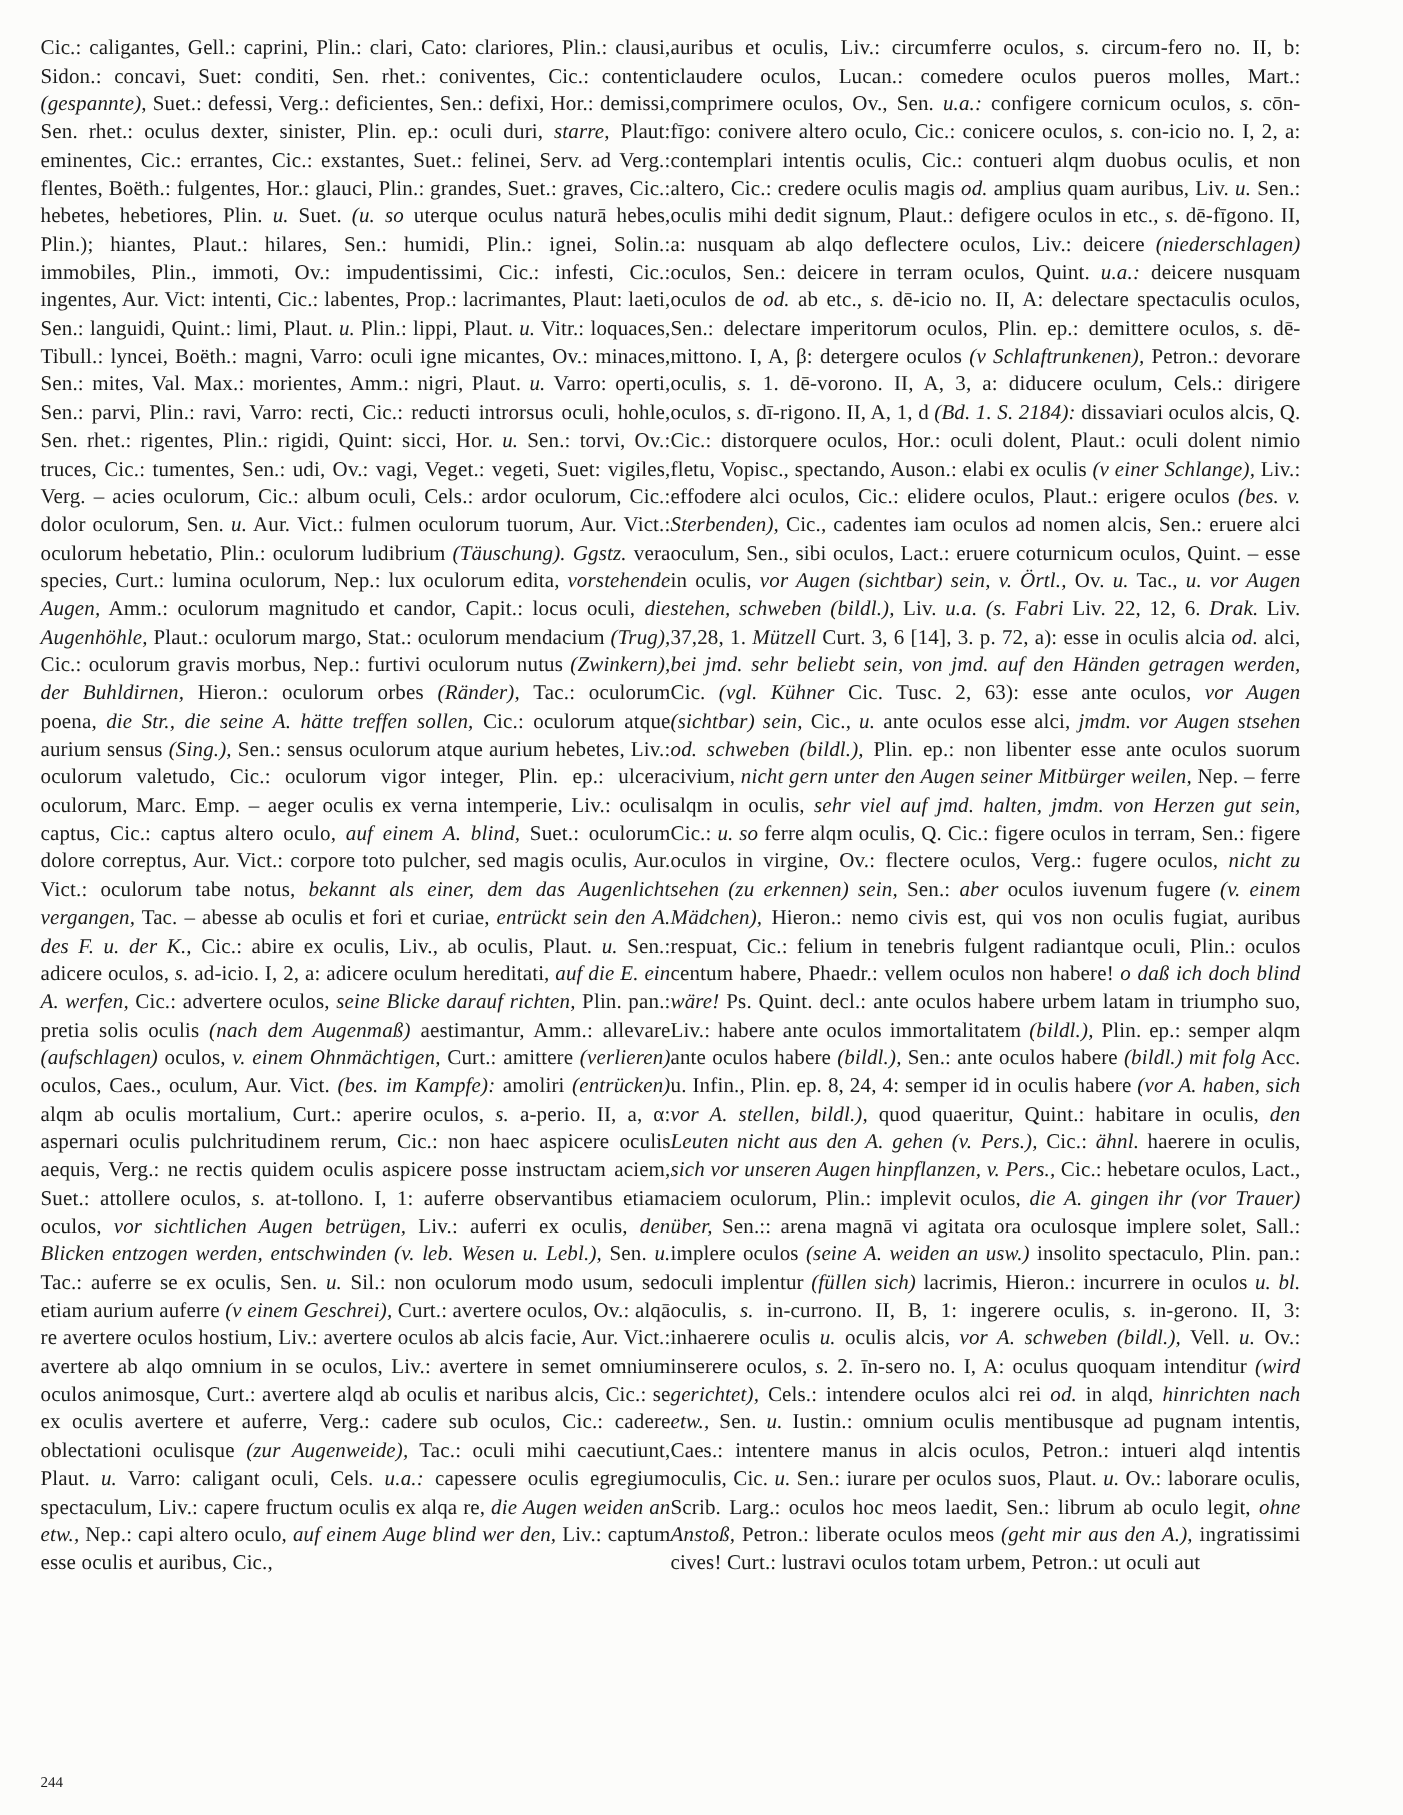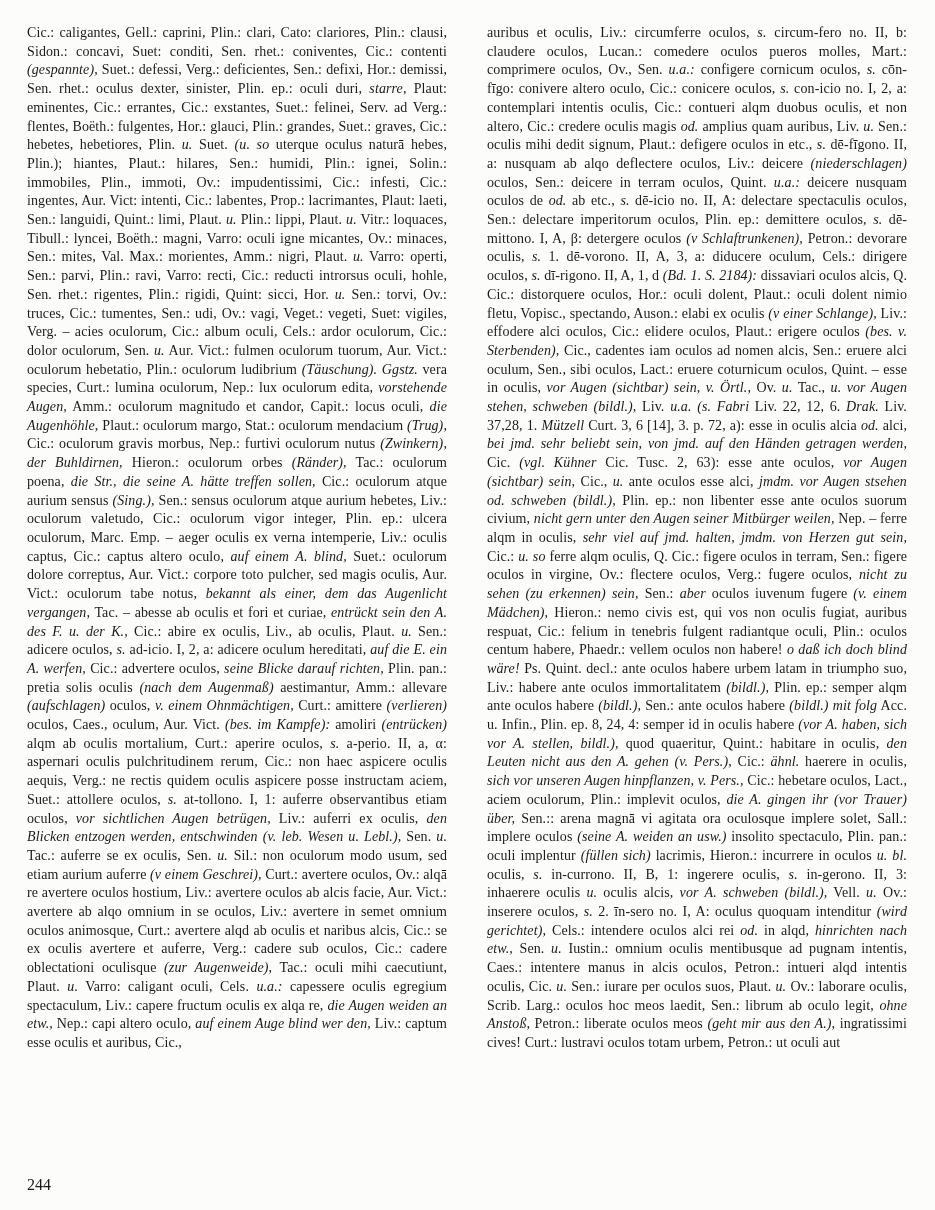--- a/index.html
+++ b/index.html
@@ -13,35 +13,34 @@
     overflow: hidden;
   }
   .page {
     position: absolute;
     top: 24px;
     left: 27px;
     right: 27px;
   }
   .columns {
     display: flex;
-    gap: 40px;
   }
   .col {
     width: 420px;
     font-size: 14px;
     line-height: 18.7px;
     text-align: justify;
     letter-spacing: 0.1px;
   }
   .col i { font-style: italic; }
   .page-number {
     position: absolute;
     left: 27px;
     bottom: 16px;
-    font-size: 16px;
+    font-size: 10px;
     font-family: "Liberation Serif", "DejaVu Serif", serif;
   }
 </style>
 </head>
 <body>
 
 <div class="page">
   <div class="columns">
     <div class="col"><span>Cic.: caligantes, Gell.: caprini, Plin.: clari, Cato: clariores, Plin.: clausi, Sidon.: concavi, Suet: conditi, Sen. rhet.: coniventes, Cic.: contenti </span><i>(gespannte)</i><span>, Suet.: defessi, Verg.: deficientes, Sen.: defixi, Hor.: demissi, Sen. rhet.: oculus dexter, sinister, Plin. ep.: oculi duri, </span><i>starre</i><span>, Plaut: eminentes, Cic.: errantes, Cic.: exstantes, Suet.: felinei, Serv. ad Verg.: flentes, Boëth.: fulgentes, Hor.: glauci, Plin.: grandes, Suet.: graves, Cic.: hebetes, hebetiores, Plin. </span><i>u.</i><span> Suet. </span><i>(u. so</i><span> uterque oculus naturā hebes, Plin.); hiantes, Plaut.: hilares, Sen.: humidi, Plin.: ignei, Solin.: immobiles, Plin., immoti, Ov.: impudentissimi, Cic.: infesti, Cic.: ingentes, Aur. Vict: intenti, Cic.: labentes, Prop.: lacrimantes, Plaut: laeti, Sen.: languidi, Quint.: limi, Plaut. </span><i>u.</i><span> Plin.: lippi, Plaut. </span><i>u.</i><span> Vitr.: loquaces, Tibull.: lyncei, Boëth.: magni, Varro: oculi igne micantes, Ov.: minaces, Sen.: mites, Val. Max.: morientes, Amm.: nigri, Plaut. </span><i>u.</i><span> Varro: operti, Sen.: parvi, Plin.: ravi, Varro: recti, Cic.: reducti introrsus oculi, hohle, Sen. rhet.: rigentes, Plin.: rigidi, Quint: sicci, Hor. </span><i>u.</i><span> Sen.: torvi, Ov.: truces, Cic.: tumentes, Sen.: udi, Ov.: vagi, Veget.: vegeti, Suet: vigiles, Verg. – acies oculorum, Cic.: album oculi, Cels.: ardor oculorum, Cic.: dolor oculorum, Sen. </span><i>u.</i><span> Aur. Vict.: fulmen oculorum tuorum, Aur. Vict.: oculorum hebetatio, Plin.: oculorum ludibrium </span><i>(Täuschung). Ggstz.</i><span> vera species, Curt.: lumina oculorum, Nep.: lux oculorum edita, </span><i>vorstehende Augen,</i><span> Amm.: oculorum magnitudo et candor, Capit.: locus oculi, </span><i>die Augenhöhle,</i><span> Plaut.: oculorum margo, Stat.: oculorum mendacium </span><i>(Trug),</i><span> Cic.: oculorum gravis morbus, Nep.: furtivi oculorum nutus </span><i>(Zwinkern), der Buhldirnen,</i><span> Hieron.: oculorum orbes </span><i>(Ränder),</i><span> Tac.: oculorum poena, </span><i>die Str., die seine A. hätte treffen sollen,</i><span> Cic.: oculorum atque aurium sensus </span><i>(Sing.),</i><span> Sen.: sensus oculorum atque aurium hebetes, Liv.: oculorum valetudo, Cic.: oculorum vigor integer, Plin. ep.: ulcera oculorum, Marc. Emp. – aeger oculis ex verna intemperie, Liv.: oculis captus, Cic.: captus altero oculo, </span><i>auf einem A. blind,</i><span> Suet.: oculorum dolore correptus, Aur. Vict.: corpore toto pulcher, sed magis oculis, Aur. Vict.: oculorum tabe notus, </span><i>bekannt als einer, dem das Augenlicht vergangen,</i><span> Tac. – abesse ab oculis et fori et curiae, </span><i>entrückt sein den A. des F. u. der K.,</i><span> Cic.: abire ex oculis, Liv., ab oculis, Plaut. </span><i>u.</i><span> Sen.: adicere oculos, </span><i>s.</i><span> ad-icio. I, 2, a: adicere oculum hereditati, </span><i>auf die E. ein A. werfen,</i><span> Cic.: advertere oculos, </span><i>seine Blicke darauf richten,</i><span> Plin. pan.: pretia solis oculis </span><i>(nach dem Augenmaß)</i><span> aestimantur, Amm.: allevare </span><i>(aufschlagen)</i><span> oculos, </span><i>v. einem Ohnmächtigen,</i><span> Curt.: amittere </span><i>(verlieren)</i><span> oculos, Caes., oculum, Aur. Vict. </span><i>(bes. im Kampfe):</i><span> amoliri </span><i>(entrücken)</i><span> alqm ab oculis mortalium, Curt.: aperire oculos, </span><i>s.</i><span> a-perio. II, a, α: aspernari oculis pulchritudinem rerum, Cic.: non haec aspicere oculis aequis, Verg.: ne rectis quidem oculis aspicere posse instructam aciem, Suet.: attollere oculos, </span><i>s.</i><span> at-tollono. I, 1: auferre observantibus etiam oculos, </span><i>vor sichtlichen Augen betrügen,</i><span> Liv.: auferri ex oculis, </span><i>den Blicken entzogen werden, entschwinden (v. leb. Wesen u. Lebl.),</i><span> Sen. </span><i>u.</i><span> Tac.: auferre se ex oculis, Sen. </span><i>u.</i><span> Sil.: non oculorum modo usum, sed etiam aurium auferre </span><i>(v einem Geschrei),</i><span> Curt.: avertere oculos, Ov.: alqā re avertere oculos hostium, Liv.: avertere oculos ab alcis facie, Aur. Vict.: avertere ab alqo omnium in se oculos, Liv.: avertere in semet omnium oculos animosque, Curt.: avertere alqd ab oculis et naribus alcis, Cic.: se ex oculis avertere et auferre, Verg.: cadere sub oculos, Cic.: cadere oblectationi oculisque </span><i>(zur Augenweide),</i><span> Tac.: oculi mihi caecutiunt, Plaut. </span><i>u.</i><span> Varro: caligant oculi, Cels. </span><i>u.a.:</i><span> capessere oculis egregium spectaculum, Liv.: capere fructum oculis ex alqa re, </span><i>die Augen weiden an etw.,</i><span> Nep.: capi altero oculo, </span><i>auf einem Auge blind wer den,</i><span> Liv.: captum esse oculis et auribus, Cic.,</span></div>
     <div class="col"><span>auribus et oculis, Liv.: circumferre oculos, </span><i>s.</i><span> circum-fero no. II, b: claudere oculos, Lucan.: comedere oculos pueros molles, Mart.: comprimere oculos, Ov., Sen. </span><i>u.a.:</i><span> configere cornicum oculos, </span><i>s.</i><span> cōn-fīgo: conivere altero oculo, Cic.: conicere oculos, </span><i>s.</i><span> con-icio no. I, 2, a: contemplari intentis oculis, Cic.: contueri alqm duobus oculis, et non altero, Cic.: credere oculis magis </span><i>od.</i><span> amplius quam auribus, Liv. </span><i>u.</i><span> Sen.: oculis mihi dedit signum, Plaut.: defigere oculos in etc., </span><i>s.</i><span> dē-fīgono. II, a: nusquam ab alqo deflectere oculos, Liv.: deicere </span><i>(niederschlagen)</i><span> oculos, Sen.: deicere in terram oculos, Quint. </span><i>u.a.:</i><span> deicere nusquam oculos de </span><i>od.</i><span> ab etc., </span><i>s.</i><span> dē-icio no. II, A: delectare spectaculis oculos, Sen.: delectare imperitorum oculos, Plin. ep.: demittere oculos, </span><i>s.</i><span> dē-mittono. I, A, β: detergere oculos </span><i>(v Schlaftrunkenen),</i><span> Petron.: devorare oculis, </span><i>s.</i><span> 1. dē-vorono. II, A, 3, a: diducere oculum, Cels.: dirigere oculos, </span><i>s.</i><span> dī-rigono. II, A, 1, d </span><i>(Bd. 1. S. 2184):</i><span> dissaviari oculos alcis, Q. Cic.: distorquere oculos, Hor.: oculi dolent, Plaut.: oculi dolent nimio fletu, Vopisc., spectando, Auson.: elabi ex oculis </span><i>(v einer Schlange),</i><span> Liv.: effodere alci oculos, Cic.: elidere oculos, Plaut.: erigere oculos </span><i>(bes. v. Sterbenden),</i><span> Cic., cadentes iam oculos ad nomen alcis, Sen.: eruere alci oculum, Sen., sibi oculos, Lact.: eruere coturnicum oculos, Quint. – esse in oculis, </span><i>vor Augen (sichtbar) sein, v. Örtl.,</i><span> Ov. </span><i>u.</i><span> Tac., </span><i>u. vor Augen stehen, schweben (bildl.),</i><span> Liv. </span><i>u.a. (s. Fabri</i><span> Liv. 22, 12, 6. </span><i>Drak.</i><span> Liv. 37,28, 1. </span><i>Mützell</i><span> Curt. 3, 6 [14], 3. p. 72, a): esse in oculis alcia </span><i>od.</i><span> alci, </span><i>bei jmd. sehr beliebt sein, von jmd. auf den Händen getragen werden,</i><span> Cic. </span><i>(vgl. Kühner</i><span> Cic. Tusc. 2, 63): esse ante oculos, </span><i>vor Augen (sichtbar) sein,</i><span> Cic., </span><i>u.</i><span> ante oculos esse alci, </span><i>jmdm. vor Augen stsehen od. schweben (bildl.),</i><span> Plin. ep.: non libenter esse ante oculos suorum civium, </span><i>nicht gern unter den Augen seiner Mitbürger weilen,</i><span> Nep. – ferre alqm in oculis, </span><i>sehr viel auf jmd. halten, jmdm. von Herzen gut sein,</i><span> Cic.: </span><i>u. so</i><span> ferre alqm oculis, Q. Cic.: figere oculos in terram, Sen.: figere oculos in virgine, Ov.: flectere oculos, Verg.: fugere oculos, </span><i>nicht zu sehen (zu erkennen) sein,</i><span> Sen.: </span><i>aber</i><span> oculos iuvenum fugere </span><i>(v. einem Mädchen),</i><span> Hieron.: nemo civis est, qui vos non oculis fugiat, auribus respuat, Cic.: felium in tenebris fulgent radiantque oculi, Plin.: oculos centum habere, Phaedr.: vellem oculos non habere! </span><i>o daß ich doch blind wäre!</i><span> Ps. Quint. decl.: ante oculos habere urbem latam in triumpho suo, Liv.: habere ante oculos immortalitatem </span><i>(bildl.),</i><span> Plin. ep.: semper alqm ante oculos habere </span><i>(bildl.),</i><span> Sen.: ante oculos habere </span><i>(bildl.) mit folg</i><span> Acc. u. Infin., Plin. ep. 8, 24, 4: semper id in oculis habere </span><i>(vor A. haben, sich vor A. stellen, bildl.),</i><span> quod quaeritur, Quint.: habitare in oculis, </span><i>den Leuten nicht aus den A. gehen (v. Pers.),</i><span> Cic.: </span><i>ähnl.</i><span> haerere in oculis, </span><i>sich vor unseren Augen hinpflanzen, v. Pers.,</i><span> Cic.: hebetare oculos, Lact., aciem oculorum, Plin.: implevit oculos, </span><i>die A. gingen ihr (vor Trauer) über,</i><span> Sen.:: arena magnā vi agitata ora oculosque implere solet, Sall.: implere oculos </span><i>(seine A. weiden an usw.)</i><span> insolito spectaculo, Plin. pan.: oculi implentur </span><i>(füllen sich)</i><span> lacrimis, Hieron.: incurrere in oculos </span><i>u. bl.</i><span> oculis, </span><i>s.</i><span> in-currono. II, B, 1: ingerere oculis, </span><i>s.</i><span> in-gerono. II, 3: inhaerere oculis </span><i>u.</i><span> oculis alcis, </span><i>vor A. schweben (bildl.),</i><span> Vell. </span><i>u.</i><span> Ov.: inserere oculos, </span><i>s.</i><span> 2. īn-sero no. I, A: oculus quoquam intenditur </span><i>(wird gerichtet),</i><span> Cels.: intendere oculos alci rei </span><i>od.</i><span> in alqd, </span><i>hinrichten nach etw.,</i><span> Sen. </span><i>u.</i><span> Iustin.: omnium oculis mentibusque ad pugnam intentis, Caes.: intentere manus in alcis oculos, Petron.: intueri alqd intentis oculis, Cic. </span><i>u.</i><span> Sen.: iurare per oculos suos, Plaut. </span><i>u.</i><span> Ov.: laborare oculis, Scrib. Larg.: oculos hoc meos laedit, Sen.: librum ab oculo legit, </span><i>ohne Anstoß,</i><span> Petron.: liberate oculos meos </span><i>(geht mir aus den A.),</i><span> ingratissimi cives! Curt.: lustravi oculos totam urbem, Petron.: ut oculi aut</span></div>

